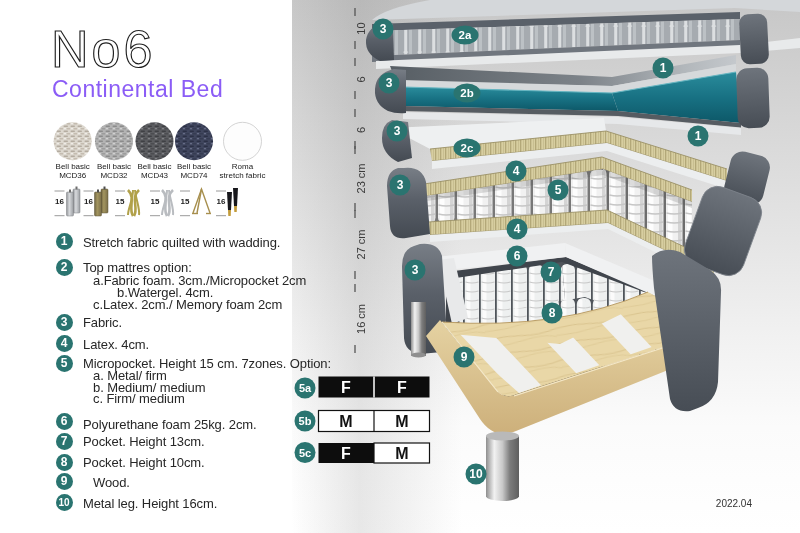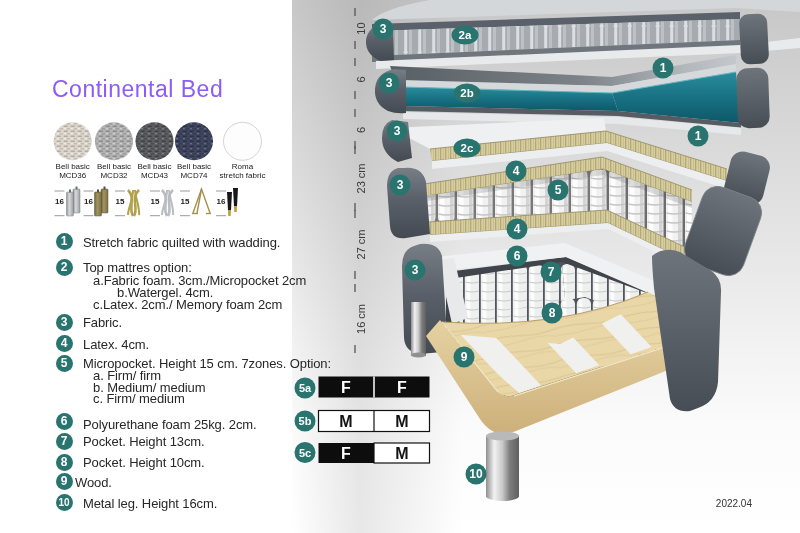--- a/index.html
+++ b/index.html
@@ -362,20 +362,21 @@
 <rect x="318.5" y="443" width="55.5" height="20" fill="#0d0d0d"></rect>
 <rect x="374" y="443" width="55.5" height="20" fill="#fff" stroke="#111" stroke-width="1.2"></rect>
 <text x="346" y="459" font-size="16" font-weight="bold" fill="#fff" text-anchor="middle">F</text>
 <text x="402" y="459" font-size="16" font-weight="bold" fill="#111" text-anchor="middle">M</text>
 
 <text x="752" y="507" font-size="10" fill="#333" text-anchor="end">2022.04</text>
 </svg>
 
 <div class="abs" style="left:0;top:0;width:292px;height:533px;background:#fff;"></div>
 
+<div class="abs" style="left:51px;top:23px;font-size:52px;color:transparent;-webkit-text-stroke:1.15px #1c1c1c;letter-spacing:3px;line-height:1;">No6</div>
 
 <div class="abs" style="left:52px;top:78px;font-size:23px;color:#8b5cf6;letter-spacing:0.5px;line-height:1;">Continental Bed</div>
 <svg class="abs" style="left:0;top:0" width="292" height="245" viewBox="0 0 292 245">
 <defs>
 <pattern id="w1" width="7" height="5" patternUnits="userSpaceOnUse">
 <rect width="7" height="5" fill="#dcd7ce"></rect>
           <rect x="0.5" y="0.5" width="4.5" height="1.6" rx="0.8" fill="#b4aca0"></rect>
 <rect x="3.5" y="3" width="4.5" height="1.6" rx="0.8" fill="#c4bcb0"></rect>
           <rect x="1" y="3.2" width="2" height="1" fill="#f4f2ee"></rect>
 </pattern>
@@ -500,31 +501,31 @@
 <div class="li" style="left:93px;top:297px;">c.Latex. 2cm./ Memory foam 2cm</div>
 
 <div class="badge" style="left:55.5px;top:313.5px;">3</div>
 <div class="li" style="left:83px;top:315px;">Fabric.</div>
 
 <div class="badge" style="left:55.5px;top:335.0px;">4</div>
 <div class="li" style="left:83px;top:336.5px;">Latex. 4cm.</div>
 
 <div class="badge" style="left:55.5px;top:354.5px;">5</div>
 <div class="li" style="left:83px;top:356px;">Micropocket. Height 15 cm. 7zones. Option:</div>
-<div class="li" style="left:93px;top:368px;">a. Firm/ firm</div>
+<div class="li" style="left:93px;top:368px;">a. Metal/ firm</div>
 <div class="li" style="left:93px;top:379.5px;">b. Medium/ medium</div>
 <div class="li" style="left:93px;top:390.5px;">c. Firm/ medium</div>
 
 <div class="badge" style="left:55.5px;top:413.0px;">6</div>
 <div class="li" style="left:83px;top:417px;">Polyurethane foam 25kg. 2cm.</div>
 
 <div class="badge" style="left:55.5px;top:432.5px;">7</div>
 <div class="li" style="left:83px;top:434px;">Pocket. Height 13cm.</div>
 
 <div class="badge" style="left:55.5px;top:453.5px;">8</div>
 <div class="li" style="left:83px;top:455px;">Pocket. Height 10cm.</div>
 
 <div class="badge" style="left:55.5px;top:473.0px;">9</div>
-<div class="li" style="left:75px;top:474.5px;">Wood.</div>
+<div class="li" style="left:93px;top:474.5px;">Wood.</div>
 
 <div class="badge" style="left:55.5px;top:494.0px;font-size:10px;">10</div>
 <div class="li" style="left:83px;top:495.5px;">Metal leg. Height 16cm.</div>
 </div>
 
 </body></html>

